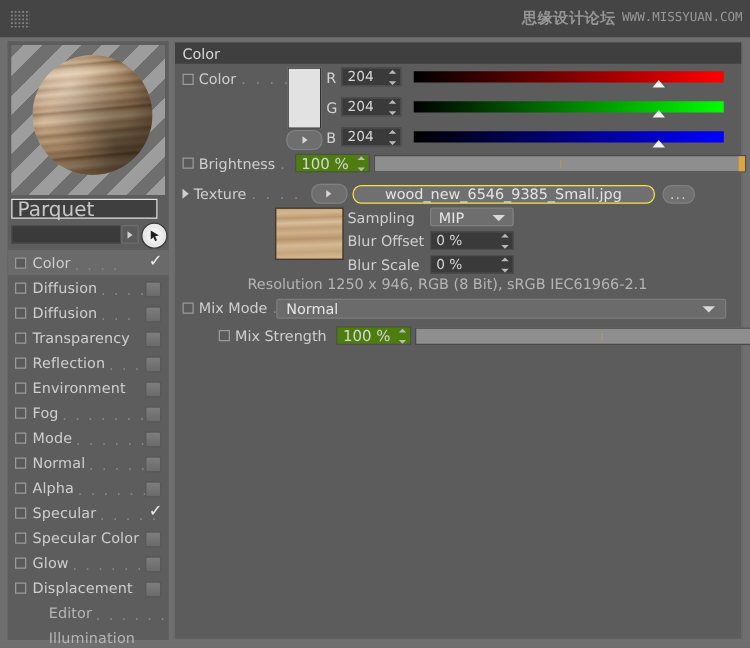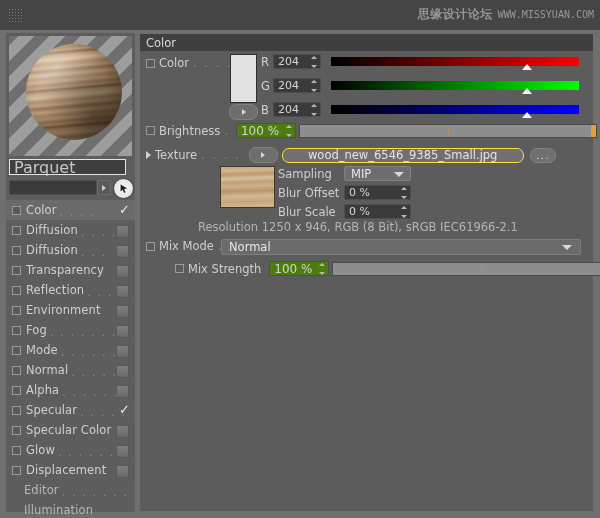--- a/index.html
+++ b/index.html
@@ -119,21 +119,21 @@
   .chan-box{
     position:absolute;right:6px;top:5px;width:11px;height:11px;
     border-radius:2px;
     background:linear-gradient(#7e7e7e,#6a6a6a);
     border:1px solid #585858;
   }
   .chan-check{
     position:absolute;right:5px;top:2px;
     color:#e9e9e9;font-size:13px;font-weight:bold;line-height:16px;
   }
-  .chan.plain{padding-left:18px;}
+  .chan.plain{padding-left:33px;}
   .chan.plain .chan-label{color:#b6b6b6;}
 
   
   .rightpanel{
     position:absolute;left:139px;top:3px;width:455px;height:479px;
     background:#5c5c5c;border:1px solid #6d6d6d;box-sizing:border-box;
   }
   .grouphdr{
     position:absolute;left:0;top:0;width:100%;height:17px;
     background:#3f3f3f;color:#d9d9d9;font-size:11.5px;

